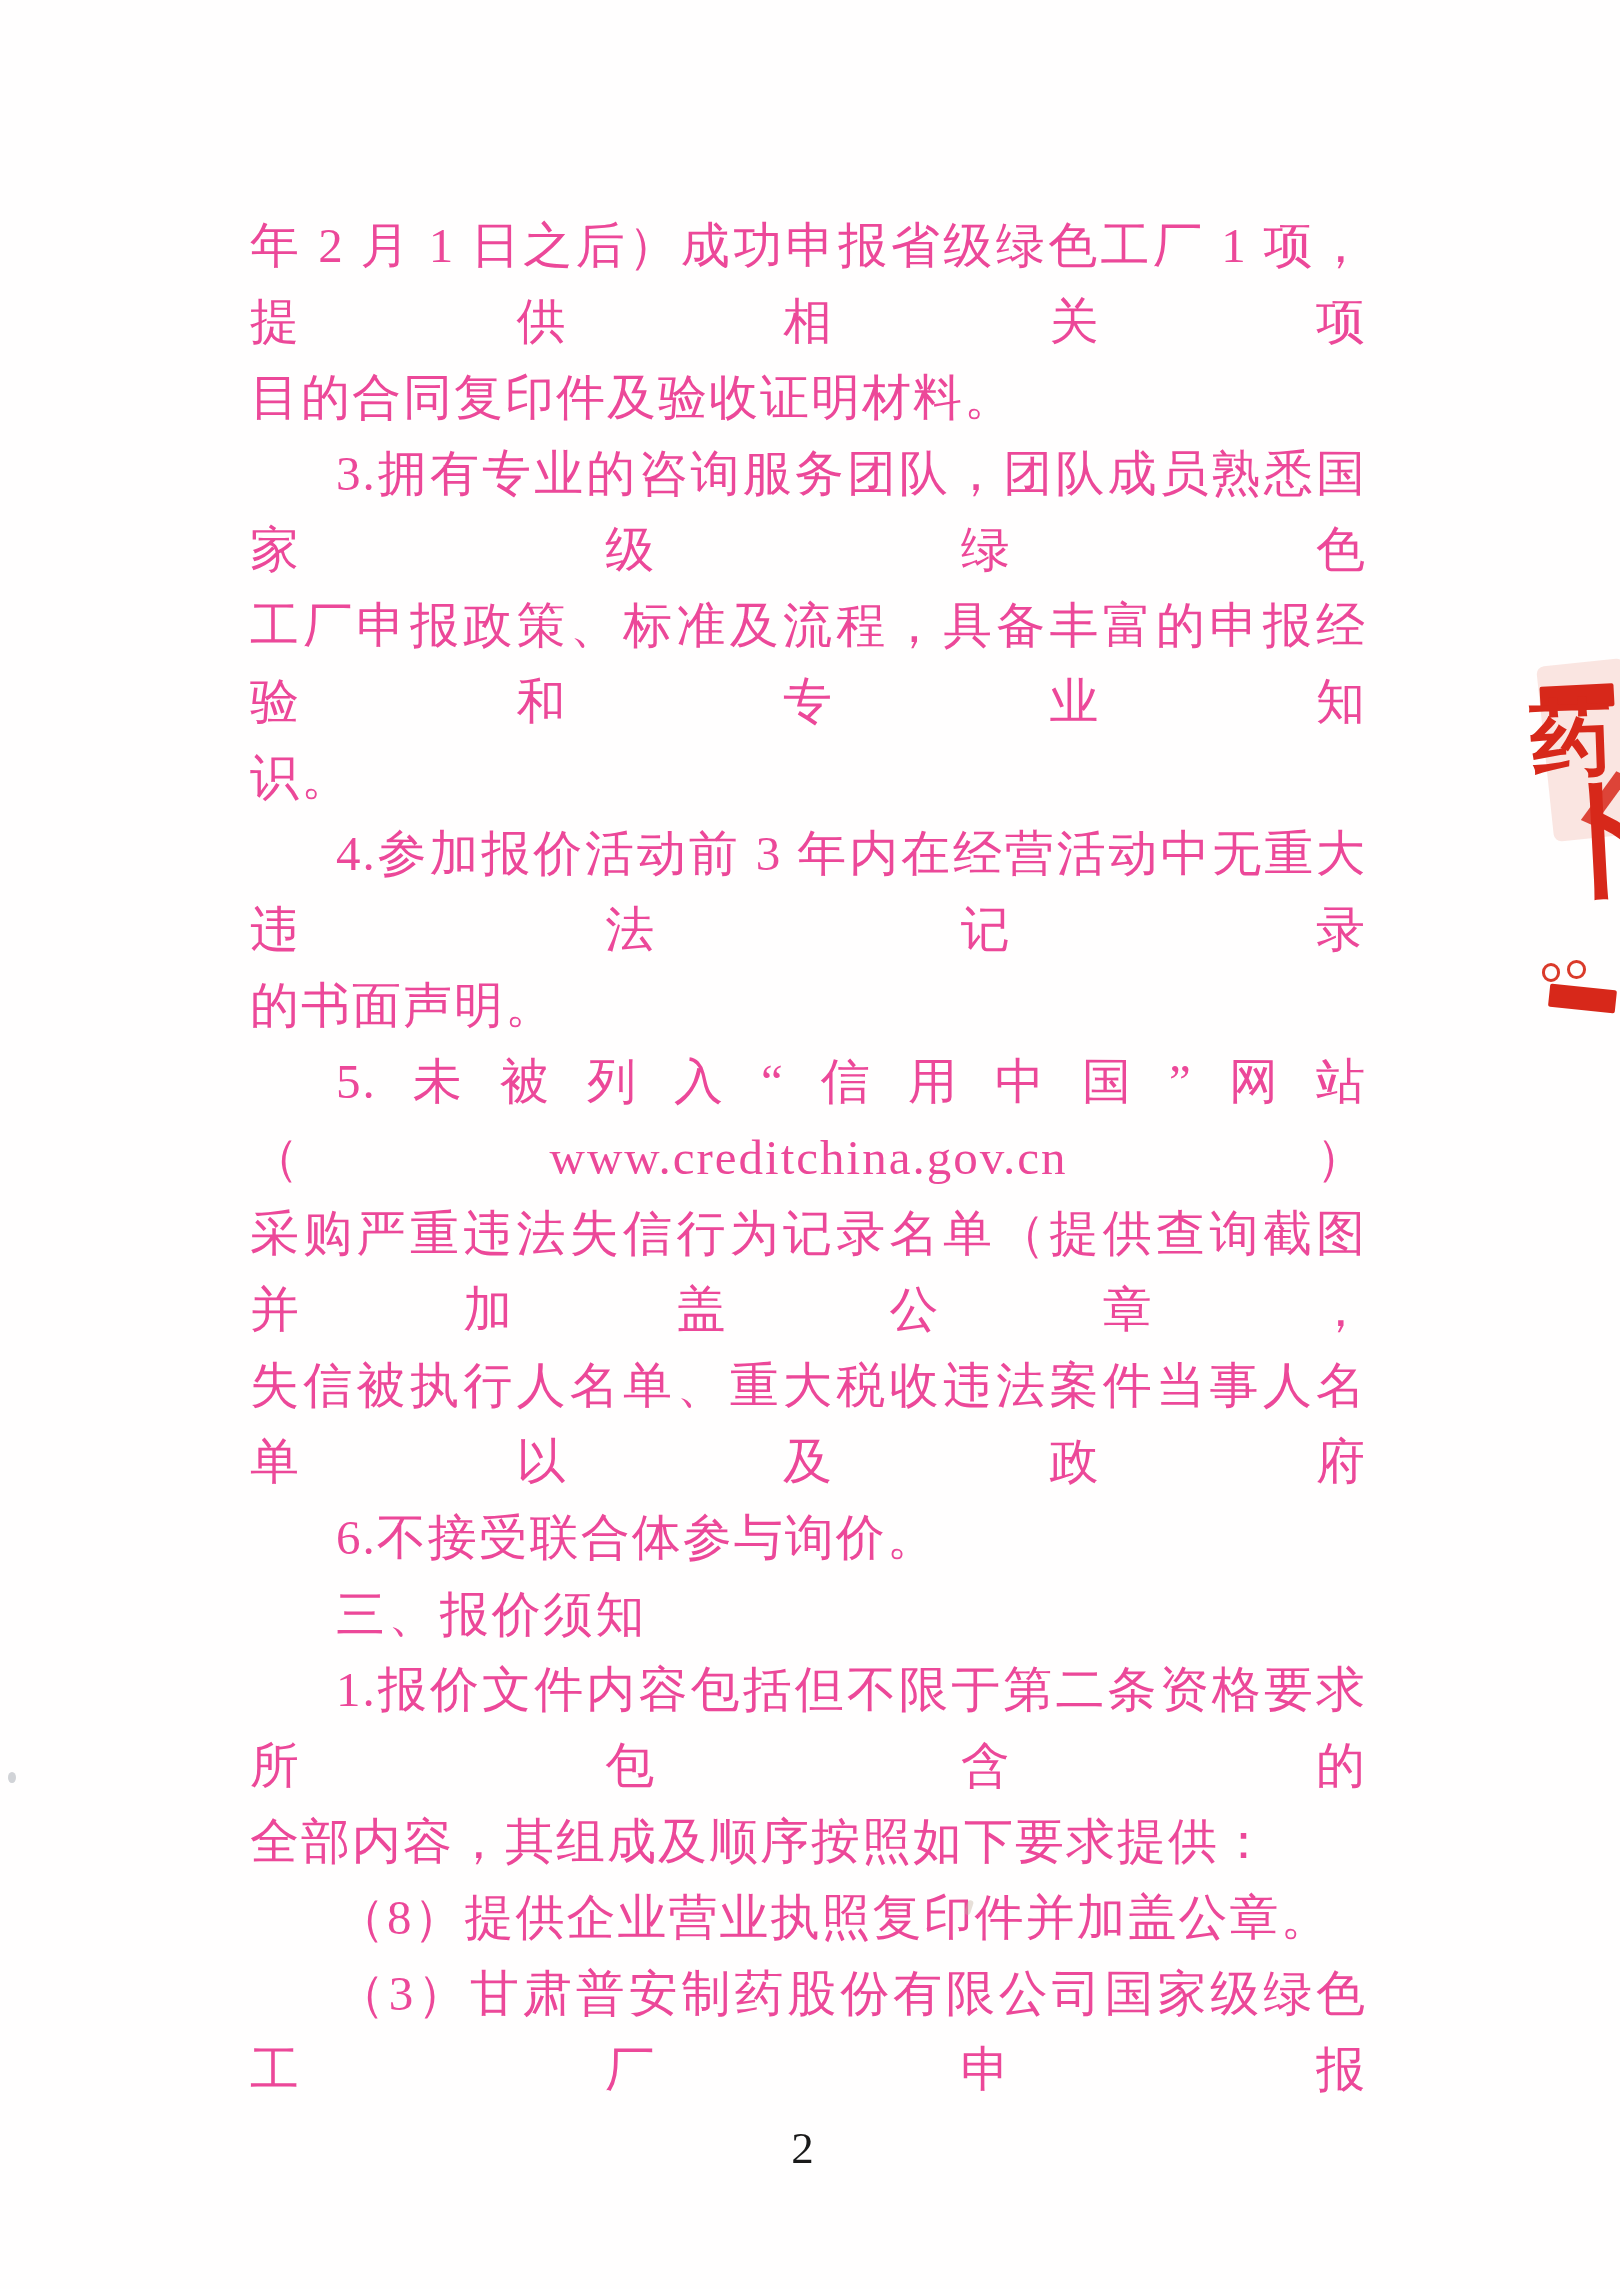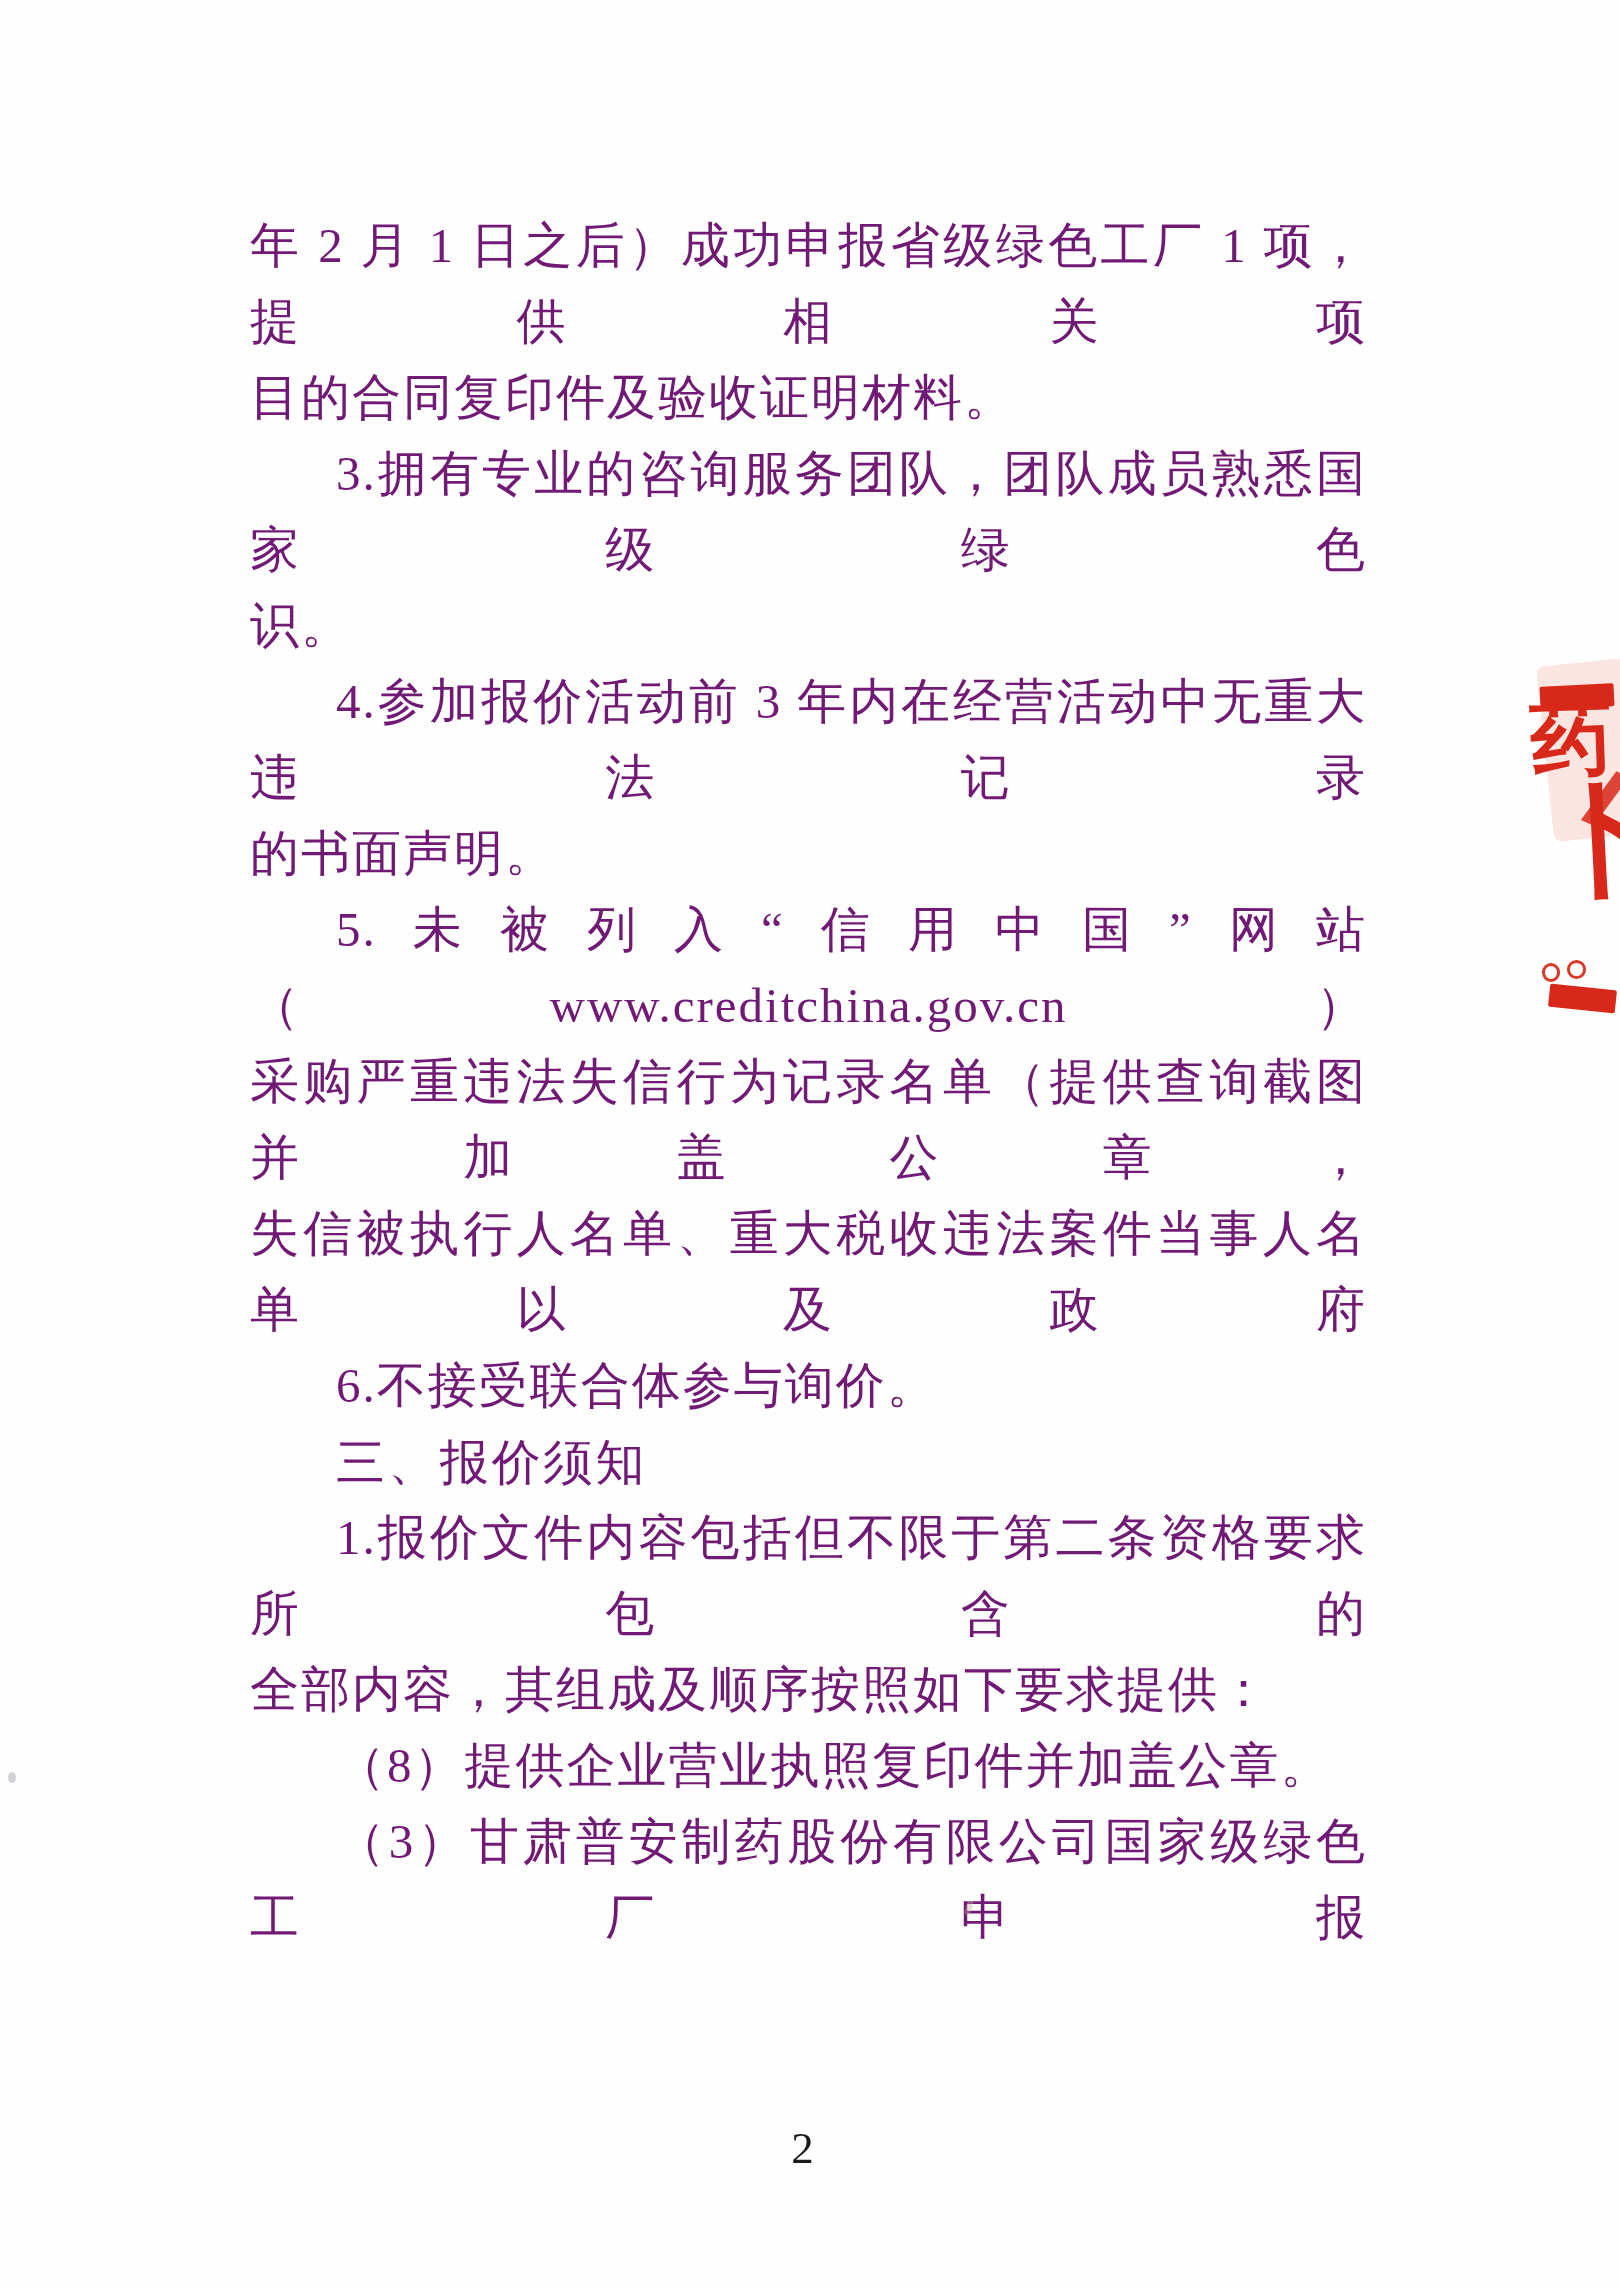--- a/index.html
+++ b/index.html
@@ -20,21 +20,21 @@
     position: absolute;
     left: 250px; top: 208px;
     width: 1117px;
   }
   .line {
     margin: 0;
     font-size: 49px;
     line-height: 76px;
     letter-spacing: 2px;
     white-space: normal;
-    color: #701a75;
+    color: #ec4899;
   }
   .j {
     text-align: justify;
     text-align-last: justify;
   }
   .indent { text-indent: 86px; }
   .heading {
     font-family: "Liberation Sans", "DejaVu Sans", sans-serif;
     font-weight: 400;
     letter-spacing: 2.9px;
@@ -127,20 +127,21 @@
 </style>
 </head>
 <body>
 
 <div class="page">
 
   <div class="text-col">
     <p class="line j">年 2 月 1 日之后）成功申报省级绿色工厂 1 项，提供相关项</p>
     <p class="line">目的合同复印件及验收证明材料。</p>
     <p class="line j indent">3.拥有专业的咨询服务团队，团队成员熟悉国家级绿色</p>
+    <p class="line j">工厂申报政策、标准及流程，具备丰富的申报经验和专业知</p>
     <p class="line">识。</p>
     <p class="line j indent">4.参加报价活动前 3 年内在经营活动中无重大违法记录</p>
     <p class="line">的书面声明。</p>
     <p class="line j indent">5.未被列入“信用中国”网站（www.creditchina.gov.cn）</p>
     <p class="line j">采购严重违法失信行为记录名单（提供查询截图并加盖公章，</p>
     <p class="line j">失信被执行人名单、重大税收违法案件当事人名单以及政府</p>
     <p class="line indent">6.不接受联合体参与询价。</p>
     <p class="line indent heading">三、报价须知</p>
     <p class="line j indent">1.报价文件内容包括但不限于第二条资格要求所包含的</p>
     <p class="line">全部内容，其组成及顺序按照如下要求提供：</p>

